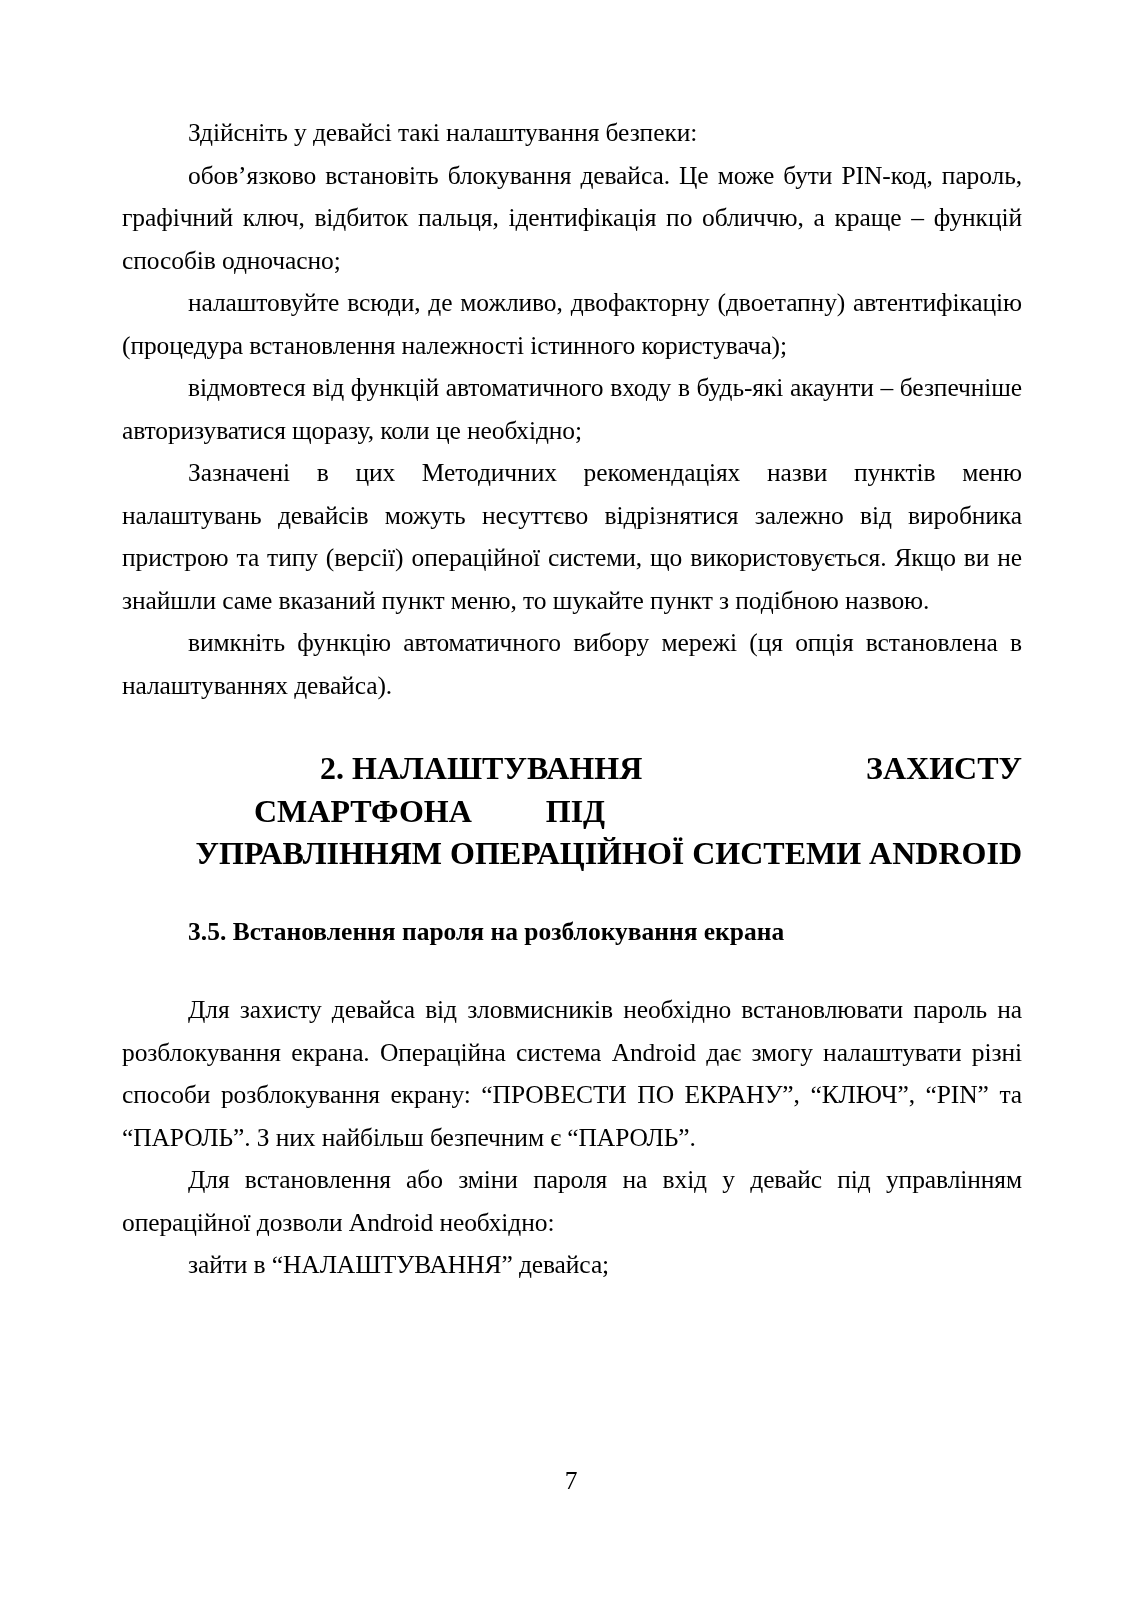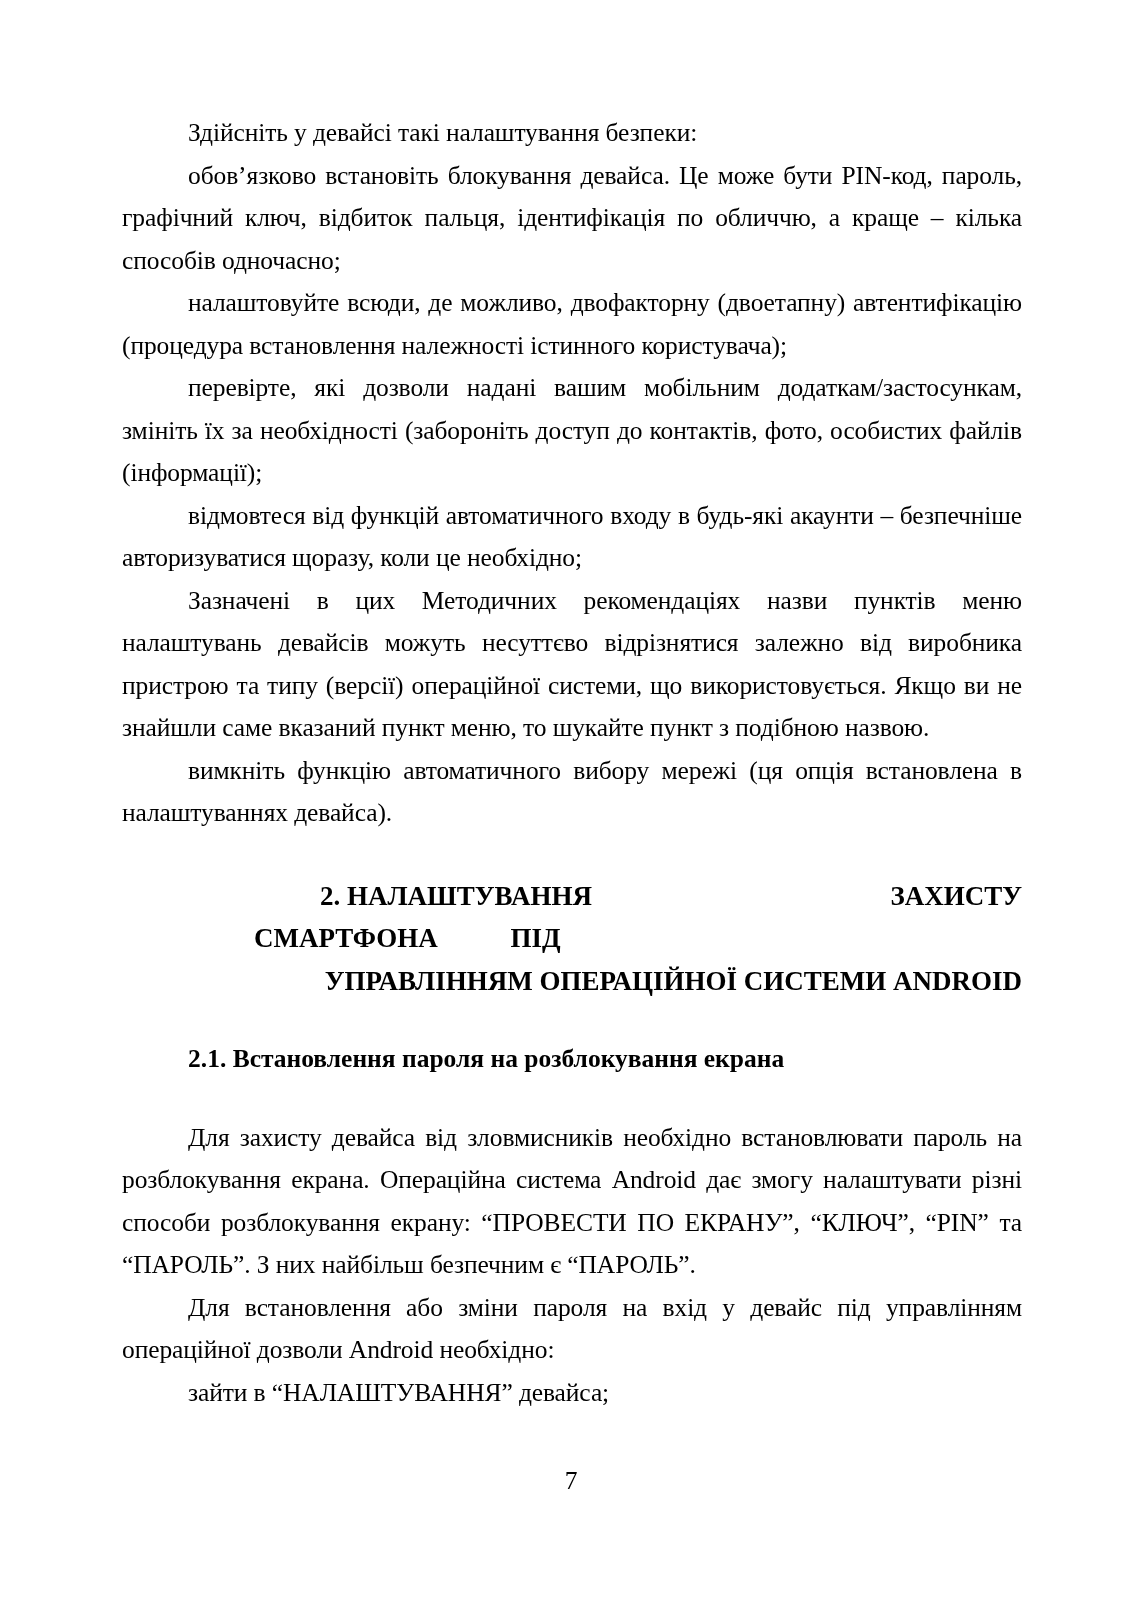--- a/index.html
+++ b/index.html
@@ -40,21 +40,21 @@
     word-spacing: 0px;
     hyphens: none;
   }
   p.body-para {
     text-indent: 66px;
   }
   
 
   h2.main-heading {
     margin: 0;
-    font-size: 27px;
+    font-size: 32px;
     line-height: 42.5px;
     font-weight: bold;
     text-align: justify;
     text-indent: 66px;
     letter-spacing: 0px;
   }
   h2.main-heading .lastline {
     display: block;
     text-indent: 0;
     text-align: right;
@@ -97,42 +97,41 @@
     font-family: "Liberation Serif", "DejaVu Serif", serif;
   }
 </style>
 </head>
 <body>
 
 <div class="page">
   <div class="content">
 
     <p class="body-para">Здійсніть у девайсі такі налаштування безпеки:</p>
-    <p class="body-para">обов’язково встановіть блокування девайса. Це може бути PIN-код, пароль, графічний ключ, відбиток пальця, ідентифікація по обличчю, а краще – кілька способів одночасно;</p>
+    <p class="body-para">обов’язково встановіть блокування девайса. Це може бути PIN-код, пароль, графічний ключ, відбиток пальця, ідентифікація по обличчю, а краще – функцій способів одночасно;</p>
     <p class="body-para">налаштовуйте всюди, де можливо, двофакторну (двоетапну) автентифікацію (процедура встановлення належності істинного користувача);</p>
-    <p class="body-para">перевірте, які дозволи надані вашим мобільним додаткам/застосункам, змініть їх за необхідності (забороніть доступ до контактів, фото, особистих файлів (інформації);</p>
     <p class="body-para">відмовтеся від функцій автоматичного входу в будь-які акаунти – безпечніше авторизуватися щоразу, коли це необхідно;</p>
     <p class="body-para">Зазначені в цих Методичних рекомендаціях назви пунктів меню налаштувань девайсів можуть несуттєво відрізнятися залежно від виробника пристрою та типу (версії) операційної системи, що використовується. Якщо ви не знайшли саме вказаний пункт меню, то шукайте пункт з подібною назвою.</p>
     <p class="body-para">вимкніть функцію автоматичного вибору мережі (ця опція встановлена в налаштуваннях девайса).</p>
 
     <div class="spacer-lg"></div>
 
     <h2 class="main-heading">
       <span class="firstline heading-line1">
         <span>2. НАЛАШТУВАННЯ</span>
         <span>ЗАХИСТУ</span>
         <span>СМАРТФОНА</span>
         <span>ПІД</span>
       </span>
       <span class="lastline">УПРАВЛІННЯМ ОПЕРАЦІЙНОЇ СИСТЕМИ ANDROID</span>
     </h2>
 
     <div class="spacer-md"></div>
 
-    <h3 class="sub-heading">2.1. Встановлення пароля на розблокування екрана</h3>
+    <h3 class="sub-heading">3.5. Встановлення пароля на розблокування екрана</h3>
 
     <div class="spacer-md"></div>
 
     <p class="body-para"><span>Для захисту девайса від зловмисників необхідно встановлювати пароль на розблокування екрана. Операційна система Android дає змогу налаштувати різні способи розблокування екрану: </span><b>“ПРОВЕСТИ ПО ЕКРАНУ”</b><span>, </span><b>“КЛЮЧ”</b><span>, </span><b>“PIN”</b><span> та </span><b>“ПАРОЛЬ”</b><span>. З них найбільш безпечним є </span><b>“ПАРОЛЬ”</b><span>.</span></p>
     <p class="body-para"><span>Для встановлення або зміни пароля на вхід у девайс під управлінням операційної дозволи Android необхідно:</span></p>
     <p class="body-para"><span>зайти в </span><b>“НАЛАШТУВАННЯ”</b><span> девайса;</span></p>
 
   </div>
 
   <div class="page-number">7</div>

